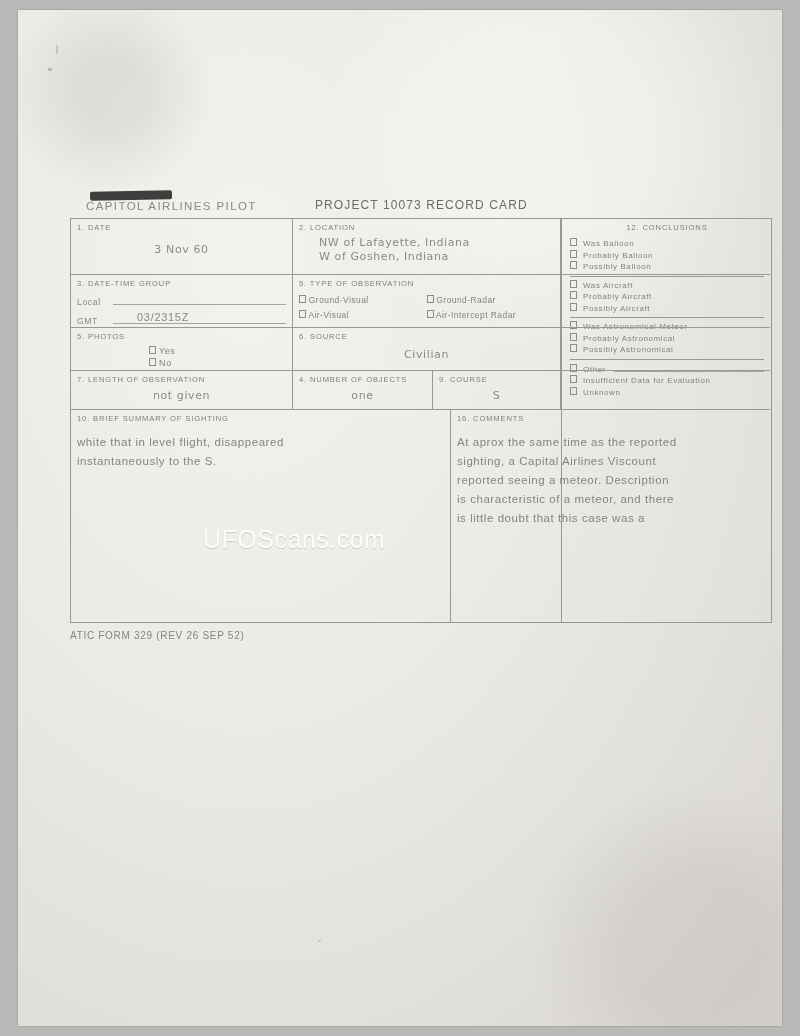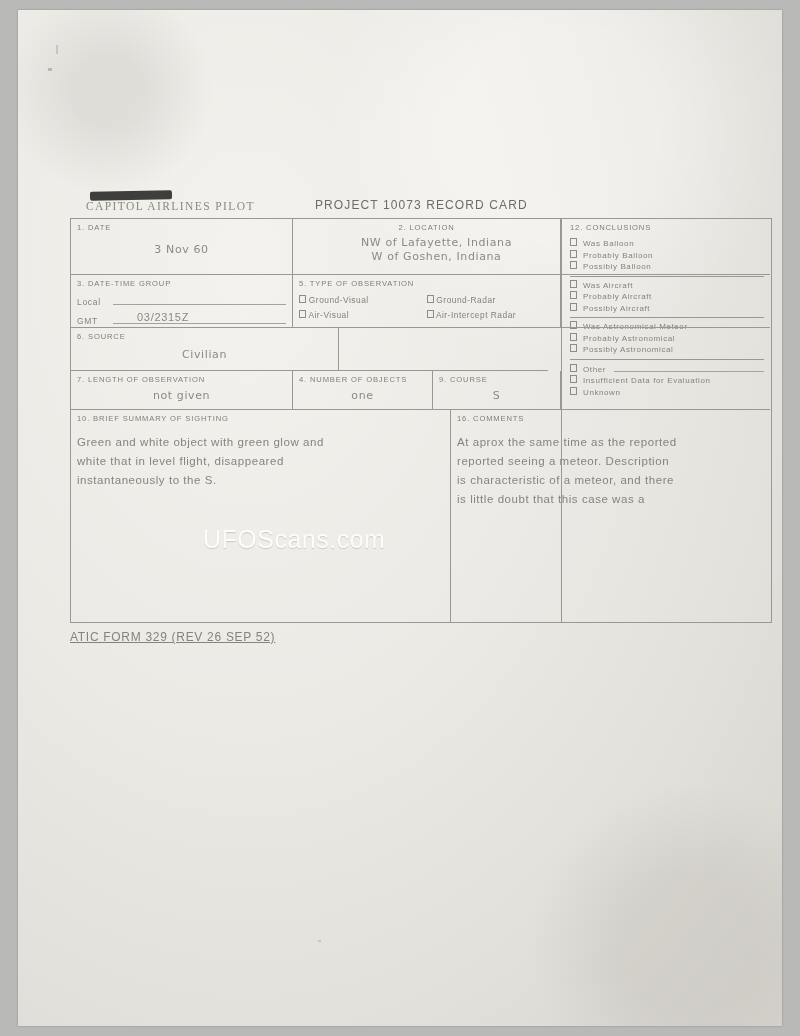--- a/index.html
+++ b/index.html
@@ -53,21 +53,21 @@
     opacity: .92;
   }
 
   .pilot-label {
     position: absolute;
     left: 68px;
     top: 190px;
     font-size: 11.5px;
     letter-spacing: 1.4px;
     color: #8a8881;
-    font-family: Liberation Serif, serif;
+    font-family: Liberation Sans, sans-serif;
   }
 
   .card-title {
     position: absolute;
     left: 297px;
     top: 188px;
     font-size: 12px;
     letter-spacing: 1.1px;
     color: #6d6c66;
   }
@@ -124,20 +124,21 @@
 
   
   .concl-wrap {
     position: absolute;
     left: 490px;
     top: 0;
     width: 209px;
     bottom: 0;
     border-left: 1px solid #9a9892;
     box-sizing: border-box;
+    text-align: center;
   }
 
   .chkline {
     display: flex;
     align-items: baseline;
     gap: 6px;
     font-size: 8px;
     letter-spacing: .6px;
     color: #858379;
     line-height: 11.5px;
@@ -210,24 +211,23 @@
     font-size: 11.5px;
     line-height: 19px;
     letter-spacing: .55px;
     color: #86847d;
   }
 
   .form-no {
     position: absolute;
     left: 52px;
     top: 620px;
-    font-size: 12px;
+    font-size: 10px;
     letter-spacing: .7px;
     color: #85837c;
-    text-decoration: underline;
   }
 
   .watermark {
     position: absolute;
     left: 185px;
     top: 515px;
     font-size: 25px;
     letter-spacing: .5px;
     color: #ffffff;
     opacity: .9;
@@ -310,21 +310,21 @@
             </div>
         </div>
       </div>
     </div>
 
     <div class="row">
       <div class="cell c-date" style="height:56px;">
         <div class="lbl">1. DATE</div>
         <div class="val center" style="margin-top:11px;">3 Nov 60</div>
       </div>
-      <div class="cell c-loc" style="height:56px;text-align:center;">
+      <div class="cell c-loc" style="height:56px;">
         <div class="lbl">2. LOCATION</div>
         <div class="val" style="margin-top:4px;padding-left:20px;">NW of Lafayette, Indiana</div>
         <div class="val" style="margin-top:1px;padding-left:20px;">W of Goshen, Indiana</div>
       </div>
       <div class="cell c-concl" style="height:56px;"></div>
     </div>
 
     <div class="row">
       <div class="cell c-dtg" style="height:53px;">
         <div class="lbl">3. DATE-TIME GROUP</div>
@@ -351,20 +351,27 @@
           <div class="type-col">
             <div class="type-item"><span class="box"></span> <span>Ground-Radar</span></div>
             <div class="type-item"><span class="box"></span> <span>Air-Intercept Radar</span></div>
           </div>
         </div>
       </div>
       <div class="cell c-concl" style="height:53px;"></div>
     </div>
 
     <div class="row">
+      <div class="cell c-photos" style="height:43px;">
+        <div class="lbl">5. PHOTOS</div>
+        <div class="photos-opts">
+          <div><span class="box"></span> <span>Yes</span></div>
+          <div><span class="box"></span> <span>No</span></div>
+        </div>
+      </div>
       <div class="cell c-source" style="height:43px;">
         <div class="lbl">6. SOURCE</div>
         <div class="val center" style="margin-top:7px;">Civilian</div>
       </div>
       <div class="cell c-concl" style="height:43px;"></div>
     </div>
 
     <div class="row">
       <div class="cell c-len" style="height:39px;">
         <div class="lbl">7. LENGTH OF OBSERVATION</div>
@@ -378,29 +385,29 @@
         <div class="lbl">9. COURSE</div>
         <div class="val center" style="margin-top:5px;">S</div>
       </div>
       <div class="cell c-concl" style="height:39px;"></div>
     </div>
 
     <div class="row">
       <div class="cell c-summary" style="height:212px;border-bottom:none;">
         <div class="lbl">10. BRIEF SUMMARY OF SIGHTING</div>
         <div class="narrative">
-          <div>Green and white object with green glow and</div>
           <div>white that in level flight, disappeared</div>
           <div>instantaneously to the S.</div>
         </div>
       </div>
       <div class="cell c-comments" style="height:212px;border-bottom:none;">
         <div class="lbl">16. COMMENTS</div>
         <div class="narrative">
           <div>At aprox the same time as the reported</div>
+          <div>sighting, a Capital Airlines Viscount</div>
           <div>reported seeing a meteor. Description</div>
           <div>is characteristic of a meteor, and there</div>
           <div>is little doubt that this case was a</div>
         </div>
       </div>
     </div>
 
   </div>
 
   <div class="form-no">ATIC FORM 329 (REV 26 SEP 52)</div>

